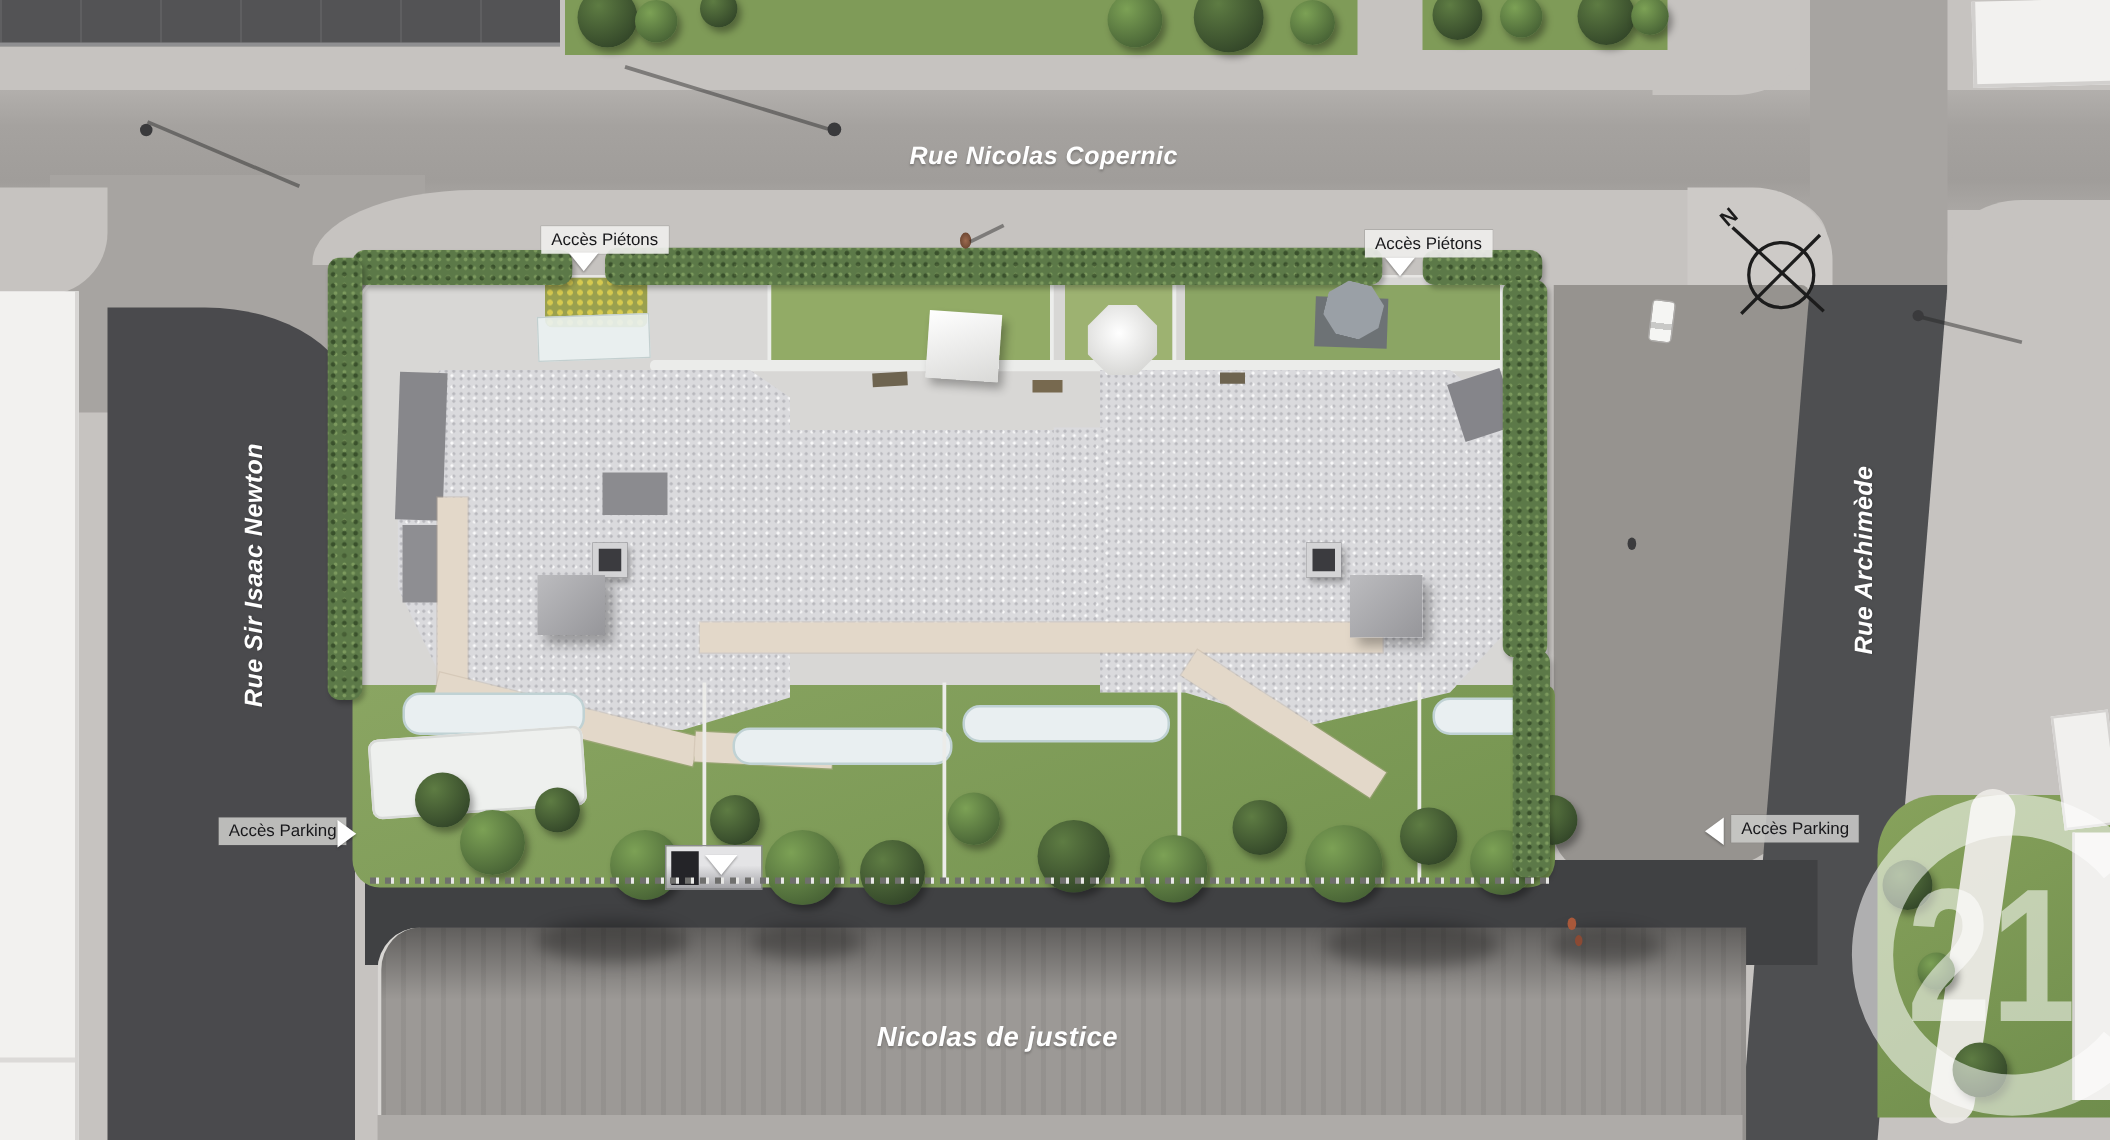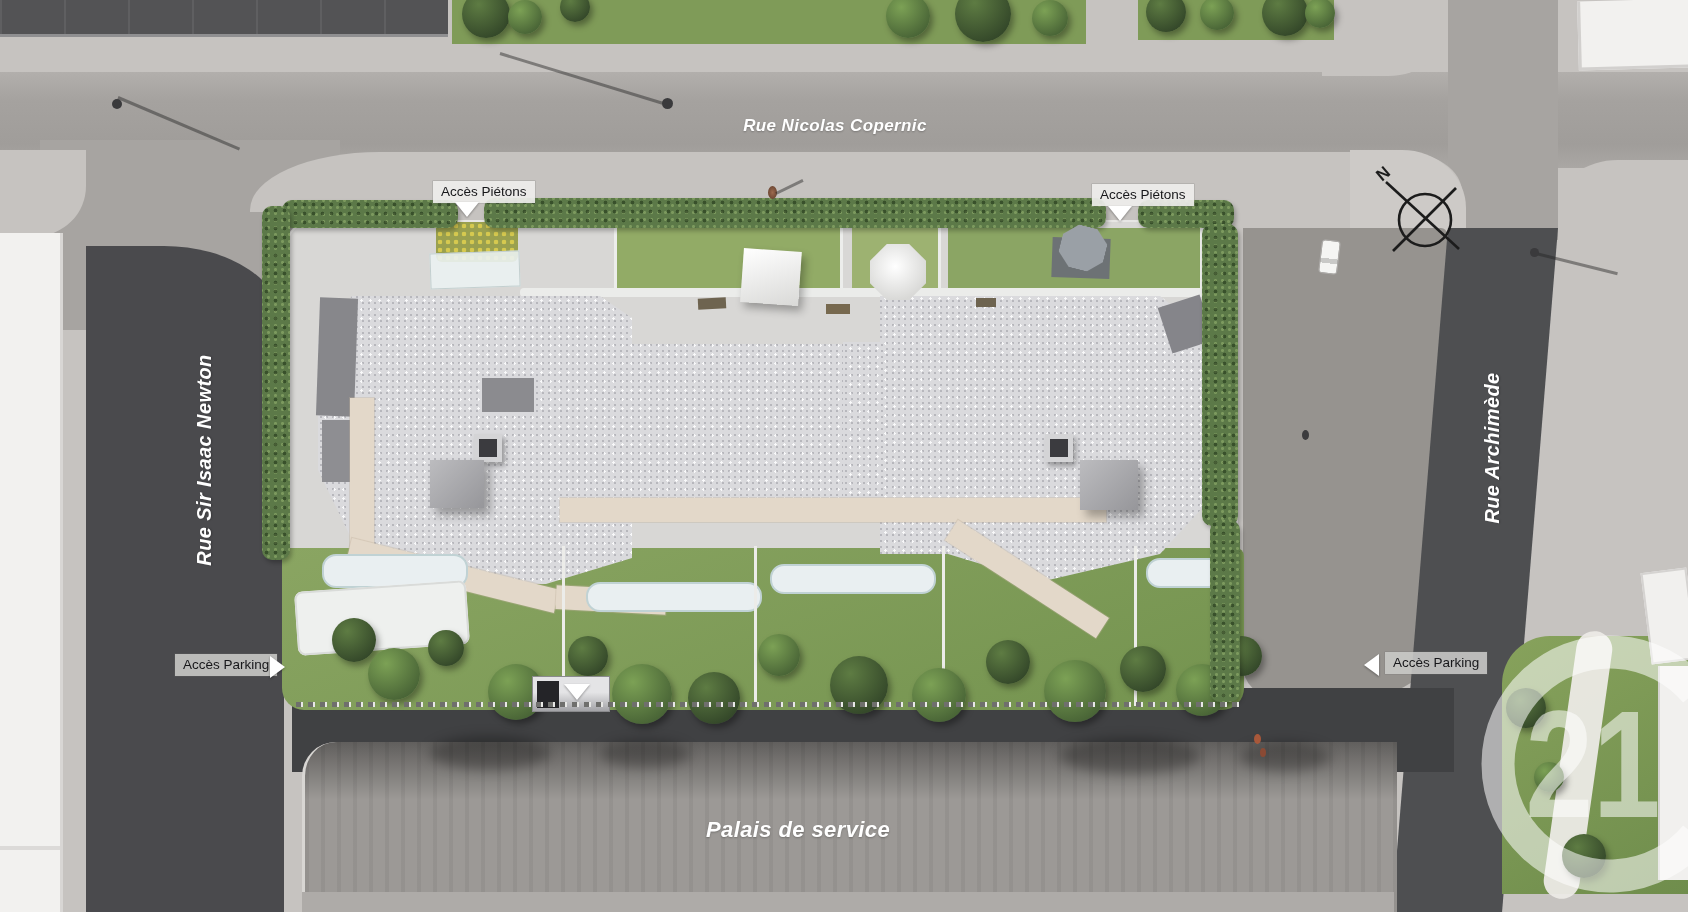--- a/index.html
+++ b/index.html
@@ -23,21 +23,21 @@
   .balc{position:absolute;background:#e9eff1;border:2px solid #c0d2d4;border-radius:14px;}
   .vfence{position:absolute;width:3px;background:#ecece9;}
   .tag{position:absolute;font-size:13.5px;line-height:1.15;color:#17171a;
        background:rgba(238,238,235,.92);padding:3px 8px;white-space:nowrap;
        box-shadow:0 0 0 .5px rgba(110,110,110,.4);}
   .tag.dim{background:rgba(203,203,200,.88);}
   .arr{position:absolute;width:0;height:0;filter:drop-shadow(0 1px 1px rgba(0,0,0,.35));}
   .arr.down{border-left:12px solid transparent;border-right:12px solid transparent;border-top:15px solid #fff;}
   .arr.right{border-top:11px solid transparent;border-bottom:11px solid transparent;border-left:15px solid #fff;}
   .arr.left{border-top:11px solid transparent;border-bottom:11px solid transparent;border-right:15px solid #fff;}
-  .street{position:absolute;color:#fff;font-style:italic;font-weight:600;font-size:17px;
+  .street{position:absolute;color:#fff;font-style:italic;font-weight:600;font-size:20px;
           letter-spacing:.4px;white-space:nowrap;text-shadow:0 1px 2px rgba(0,0,0,.25);}
   .shline{position:absolute;height:3px;background:rgba(35,35,35,.45);transform-origin:left center;}
   .lampdot{position:absolute;border-radius:50%;background:#3a3a3c;}
   .ped{position:absolute;border-radius:50%;}
 </style>
 </head>
 <body>
 
 <div class="stage">
 
@@ -175,21 +175,21 @@
   <div class="ped" style="left:768px;top:186px;width:9px;height:13px;background:radial-gradient(#9c6a4f,#5c3a28);"></div>
   <div class="shline" style="left:776px;top:192px;width:30px;height:3px;transform:rotate(-26deg);"></div>
   <div class="ped" style="left:1302px;top:430px;width:7px;height:10px;background:#3c3c3e;"></div>
   <div class="ped" style="left:1254px;top:734px;width:7px;height:10px;background:#a8583a;"></div>
   <div class="ped" style="left:1260px;top:748px;width:6px;height:9px;background:#8a4a34;"></div>
   <div class="abs" style="left:1320px;top:240px;width:17px;height:32px;border:1px solid #aeacaa;border-radius:4px;transform:rotate(7deg);background:linear-gradient(180deg,#f5f5f3 55%,#c9c9c7 55%,#c9c9c7 70%,#f5f5f3 70%);"></div>
 
   <div class="street" style="left:835px;top:126px;transform:translate(-50%,-50%);">Rue Nicolas Copernic</div>
   <div class="street" style="left:204px;top:460px;font-size:20px;transform:translate(-50%,-50%) rotate(-90deg);">Rue Sir Isaac Newton</div>
   <div class="street" style="left:1492px;top:448px;font-size:20px;transform:translate(-50%,-50%) rotate(-90deg);">Rue Archimède</div>
-  <div class="street" style="left:798px;top:830px;font-size:22px;transform:translate(-50%,-50%);">Palais de service</div>
+  <div class="street" style="left:798px;top:830px;font-size:22px;transform:translate(-50%,-50%);">Nicolas de justice</div>
 
   <div class="tag" style="left:433px;top:181px;">Accès Piétons</div>
   <div class="arr down" style="left:455px;top:202px;"></div>
 
   <div class="tag" style="left:1092px;top:184px;">Accès Piétons</div>
   <div class="arr down" style="left:1108px;top:206px;"></div>
 
   <div class="tag dim" style="left:175px;top:654px;">Accès Parking</div>
   <div class="arr right" style="left:270px;top:656px;"></div>
 

